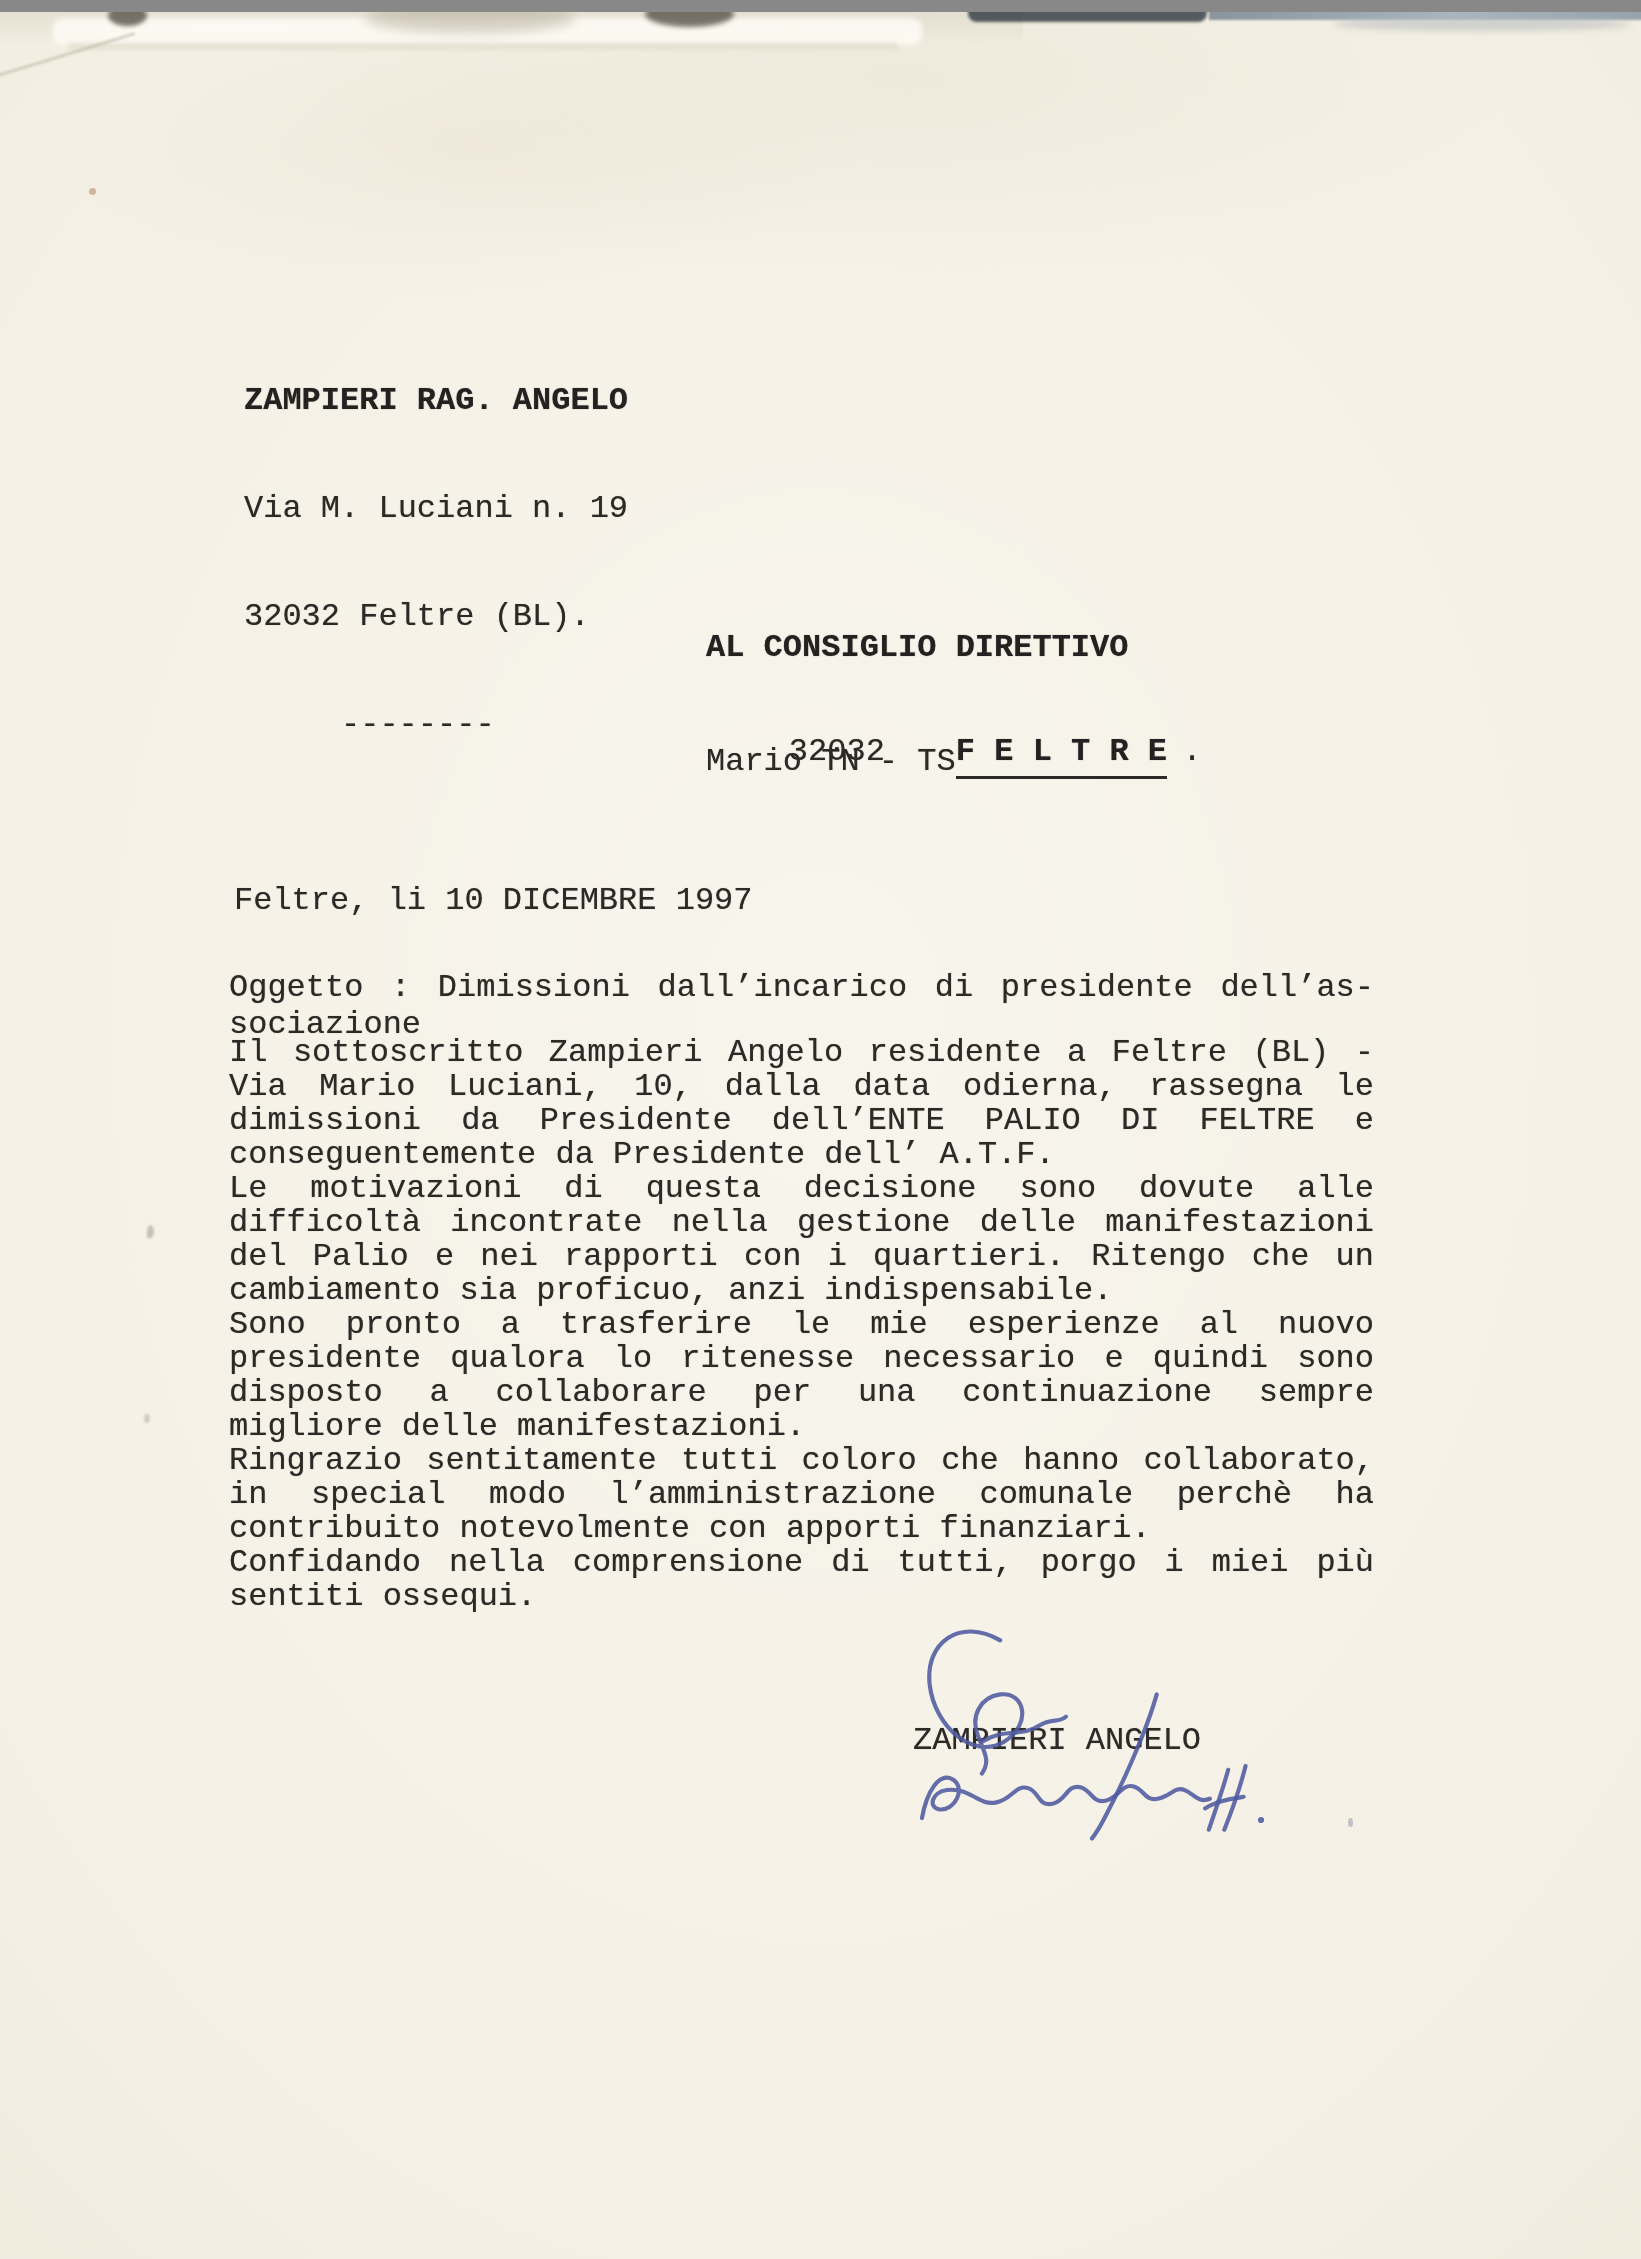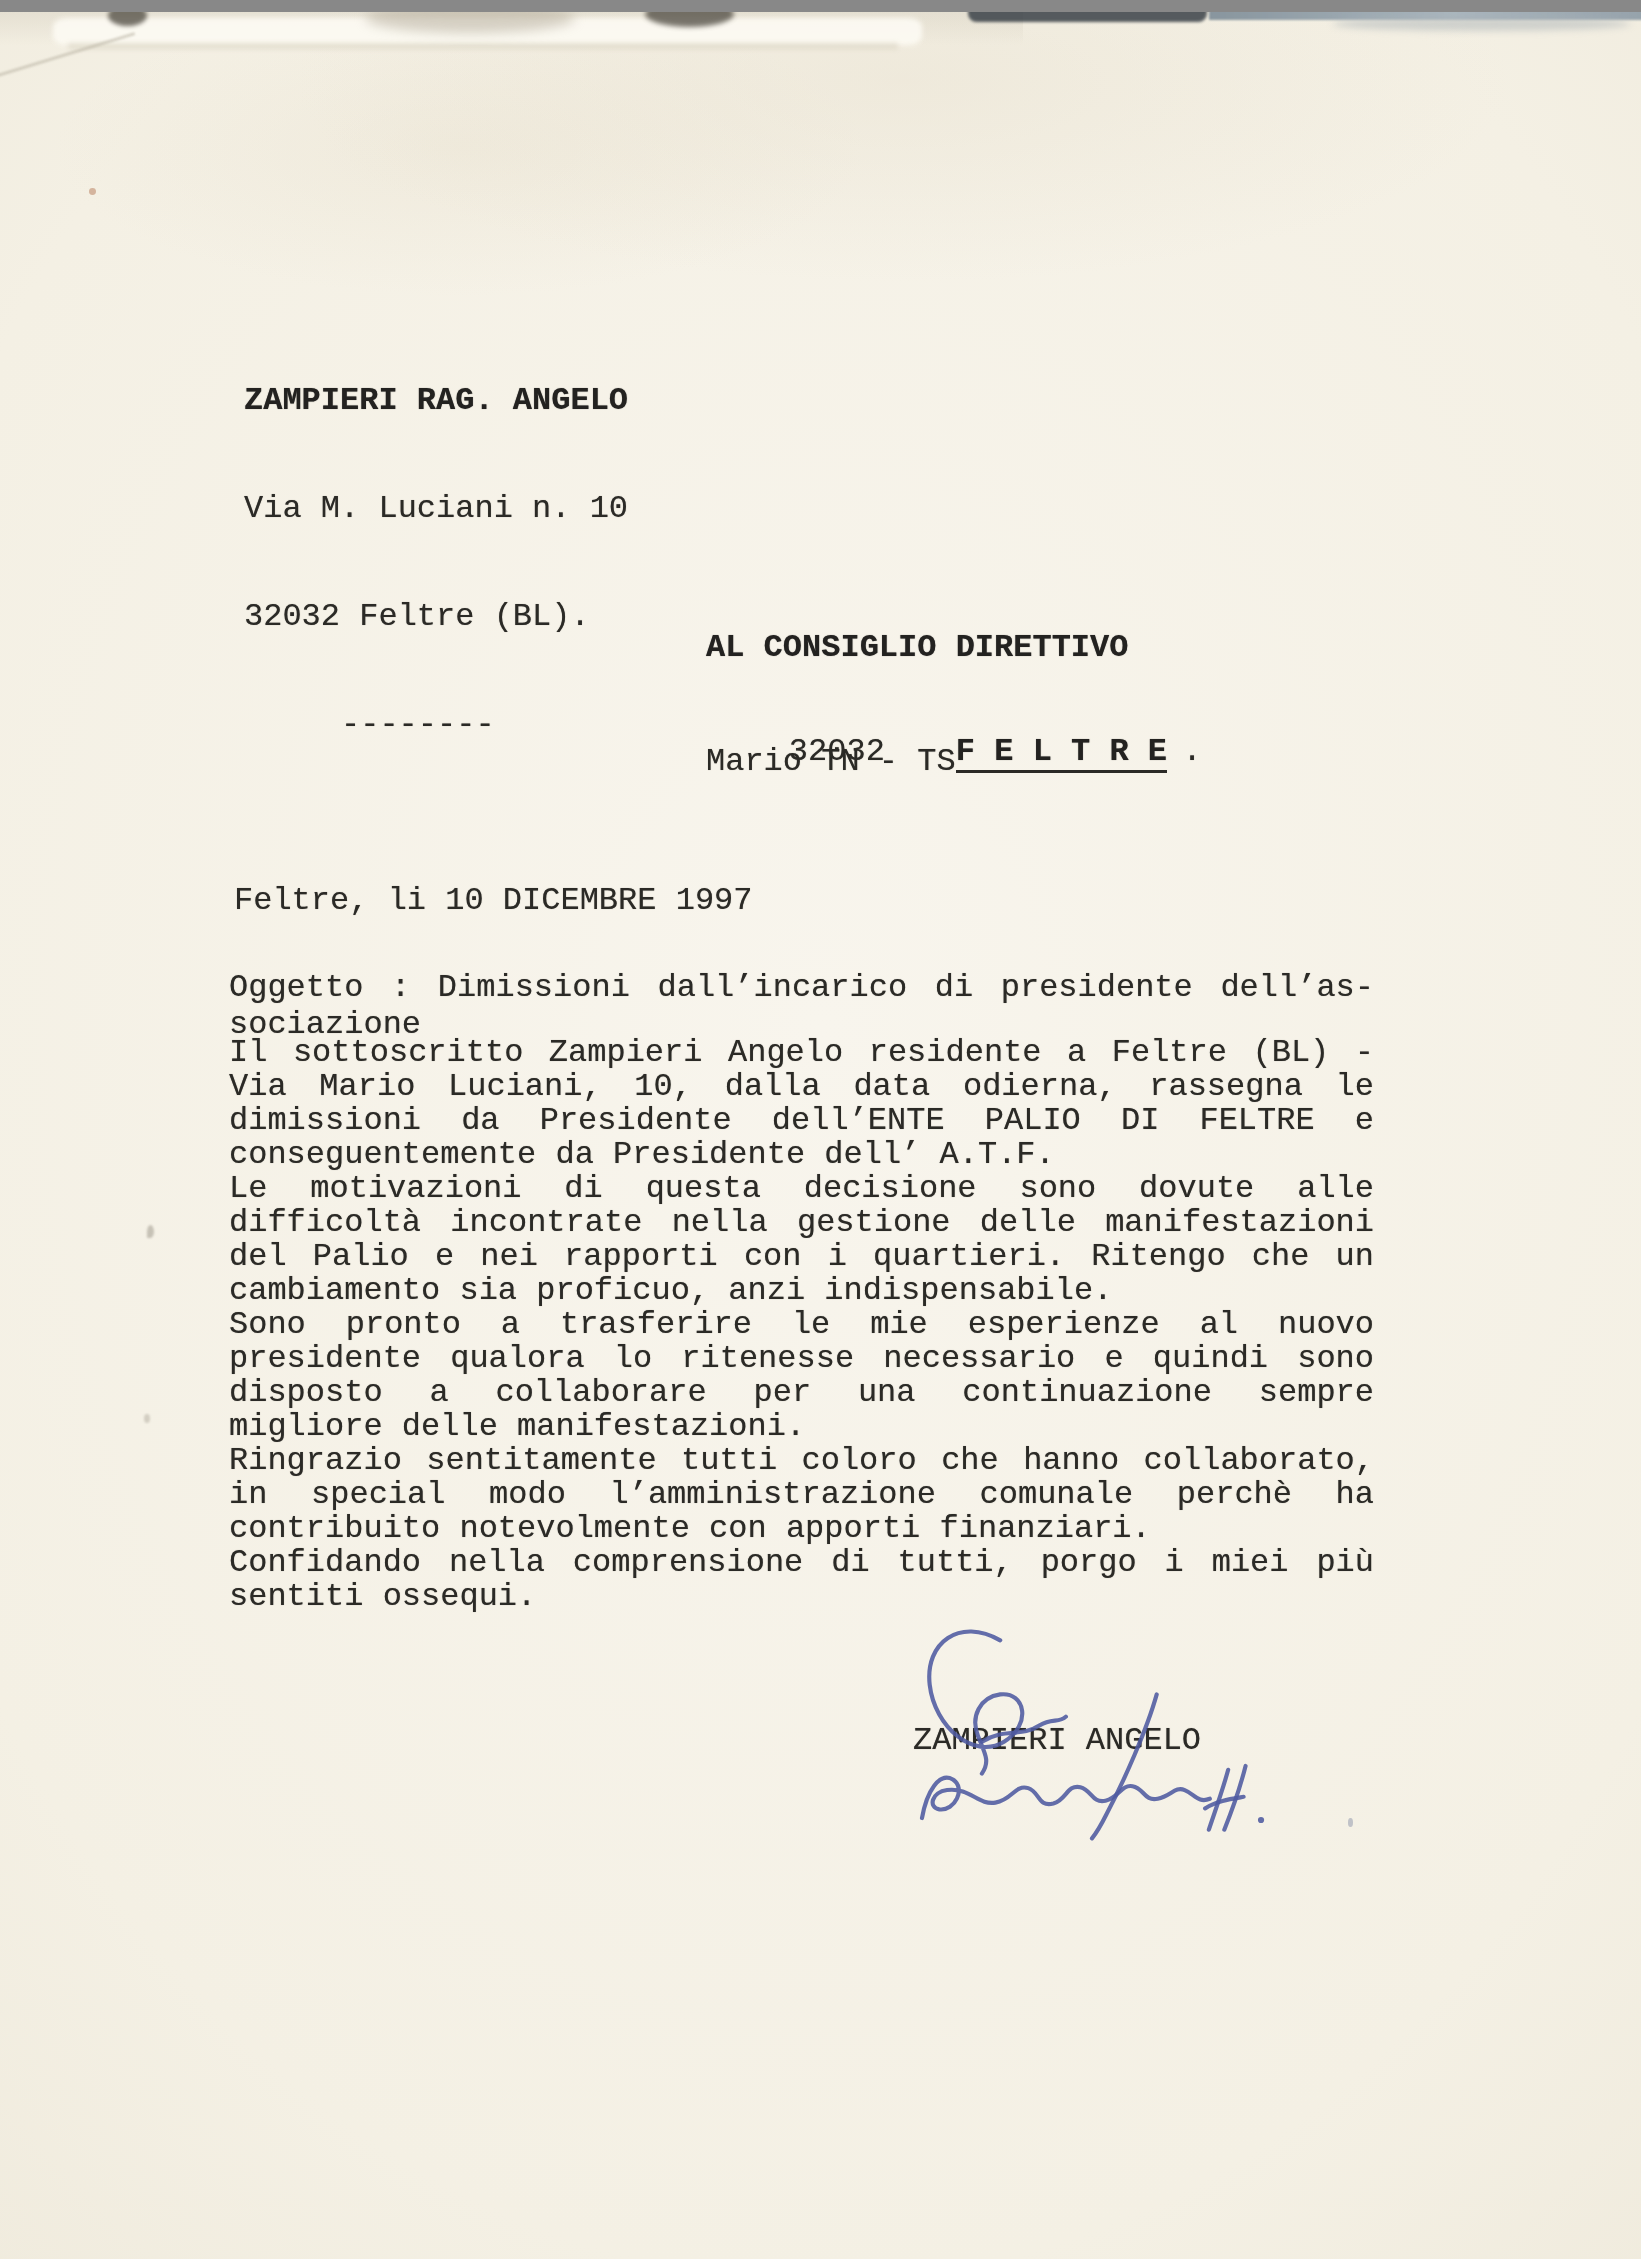--- a/index.html
+++ b/index.html
@@ -20,21 +20,21 @@
   .bold{font-weight:700;color:#232220;text-shadow:0 0 1px rgba(35,34,32,.6);}
   .block-line{display:block;}
   
   #sender{left:244px;top:299px;line-height:36px;}
   #sender .divider{margin-left:97px;letter-spacing:0;}
   
   #recipient{left:706px;top:541px;line-height:38px;}
   #postal-line{left:712px;top:684px;}
   #postal-line .city{
     font-weight:700;color:#232220;margin-left:71px;
-    border-bottom:3.4px solid #2b2a26;padding-bottom:0;
+    border-bottom:3.4px solid #2b2a26;padding-bottom:6px;
     text-shadow:0 0 1px rgba(35,34,32,.6);
   }
   #postal-line .suffix{margin-left:15.4px;}
   
   #dateline{left:234px;top:870px;}
   #subject{left:229px;top:957px;width:1145px;line-height:37px;}
   #body{left:229px;top:1024px;width:1145px;line-height:34px;}
   .tline{white-space:pre-wrap;text-shadow:0 0 0.8px rgba(43,42,38,.55);}
   .tline.just{text-align:justify;text-align-last:justify;text-justify:inter-word;}
   
@@ -74,21 +74,21 @@
   <div class="art a-bluestrip"></div>
   <div class="art a-graywave"></div>
   <div class="art a-leftstreak"></div>
   <div class="art a-speck-red"></div>
   <div class="art a-speck1"></div>
   <div class="art a-speck2"></div>
   <div class="art a-speck3"></div>
 
   <div class="txt" id="sender">
     <span class="block-line bold">ZAMPIERI RAG. ANGELO</span>
-    <span class="block-line">Via M. Luciani n. 10</span>
+    <span class="block-line">Via M. Luciani n. 19</span>
     <span class="block-line">32032 Feltre (BL).</span>
     <span class="block-line divider">--------</span>
   </div>
 
   <div class="txt" id="recipient">
     <span class="block-line bold">AL CONSIGLIO DIRETTIVO</span>
     <span class="block-line">Mario TN - TS</span>
   </div>
 
   <div class="txt" id="postal-line">

